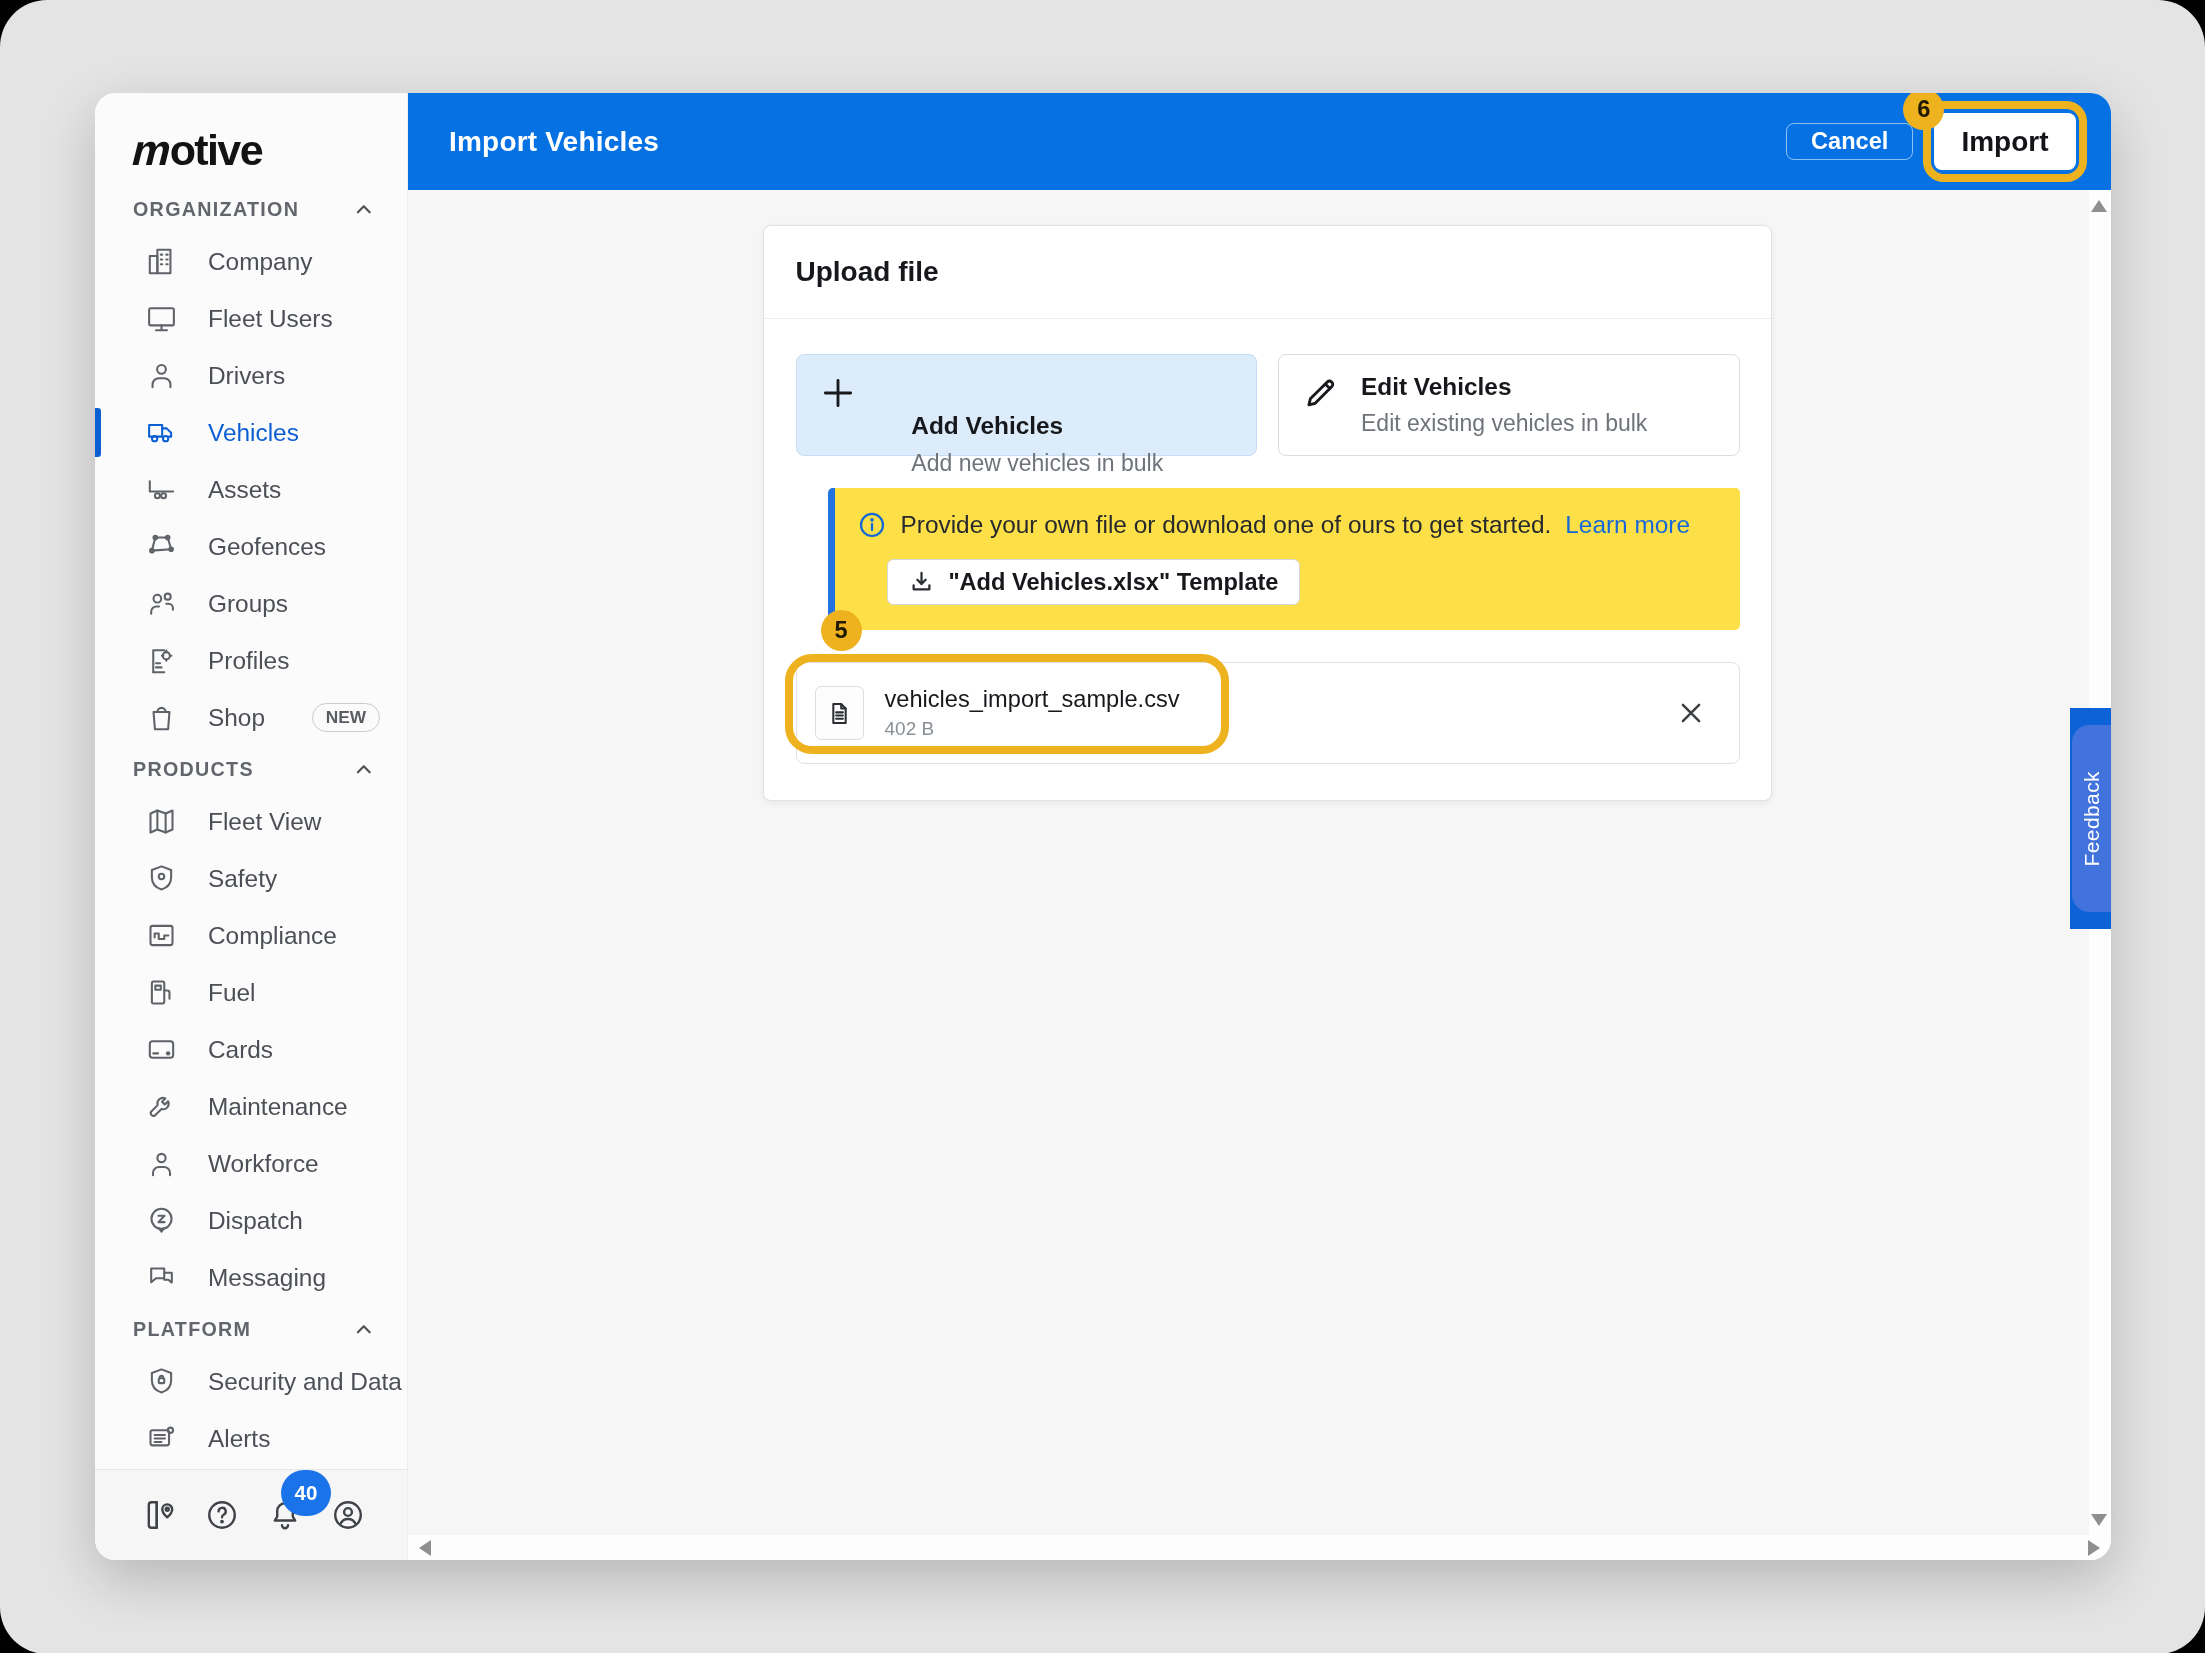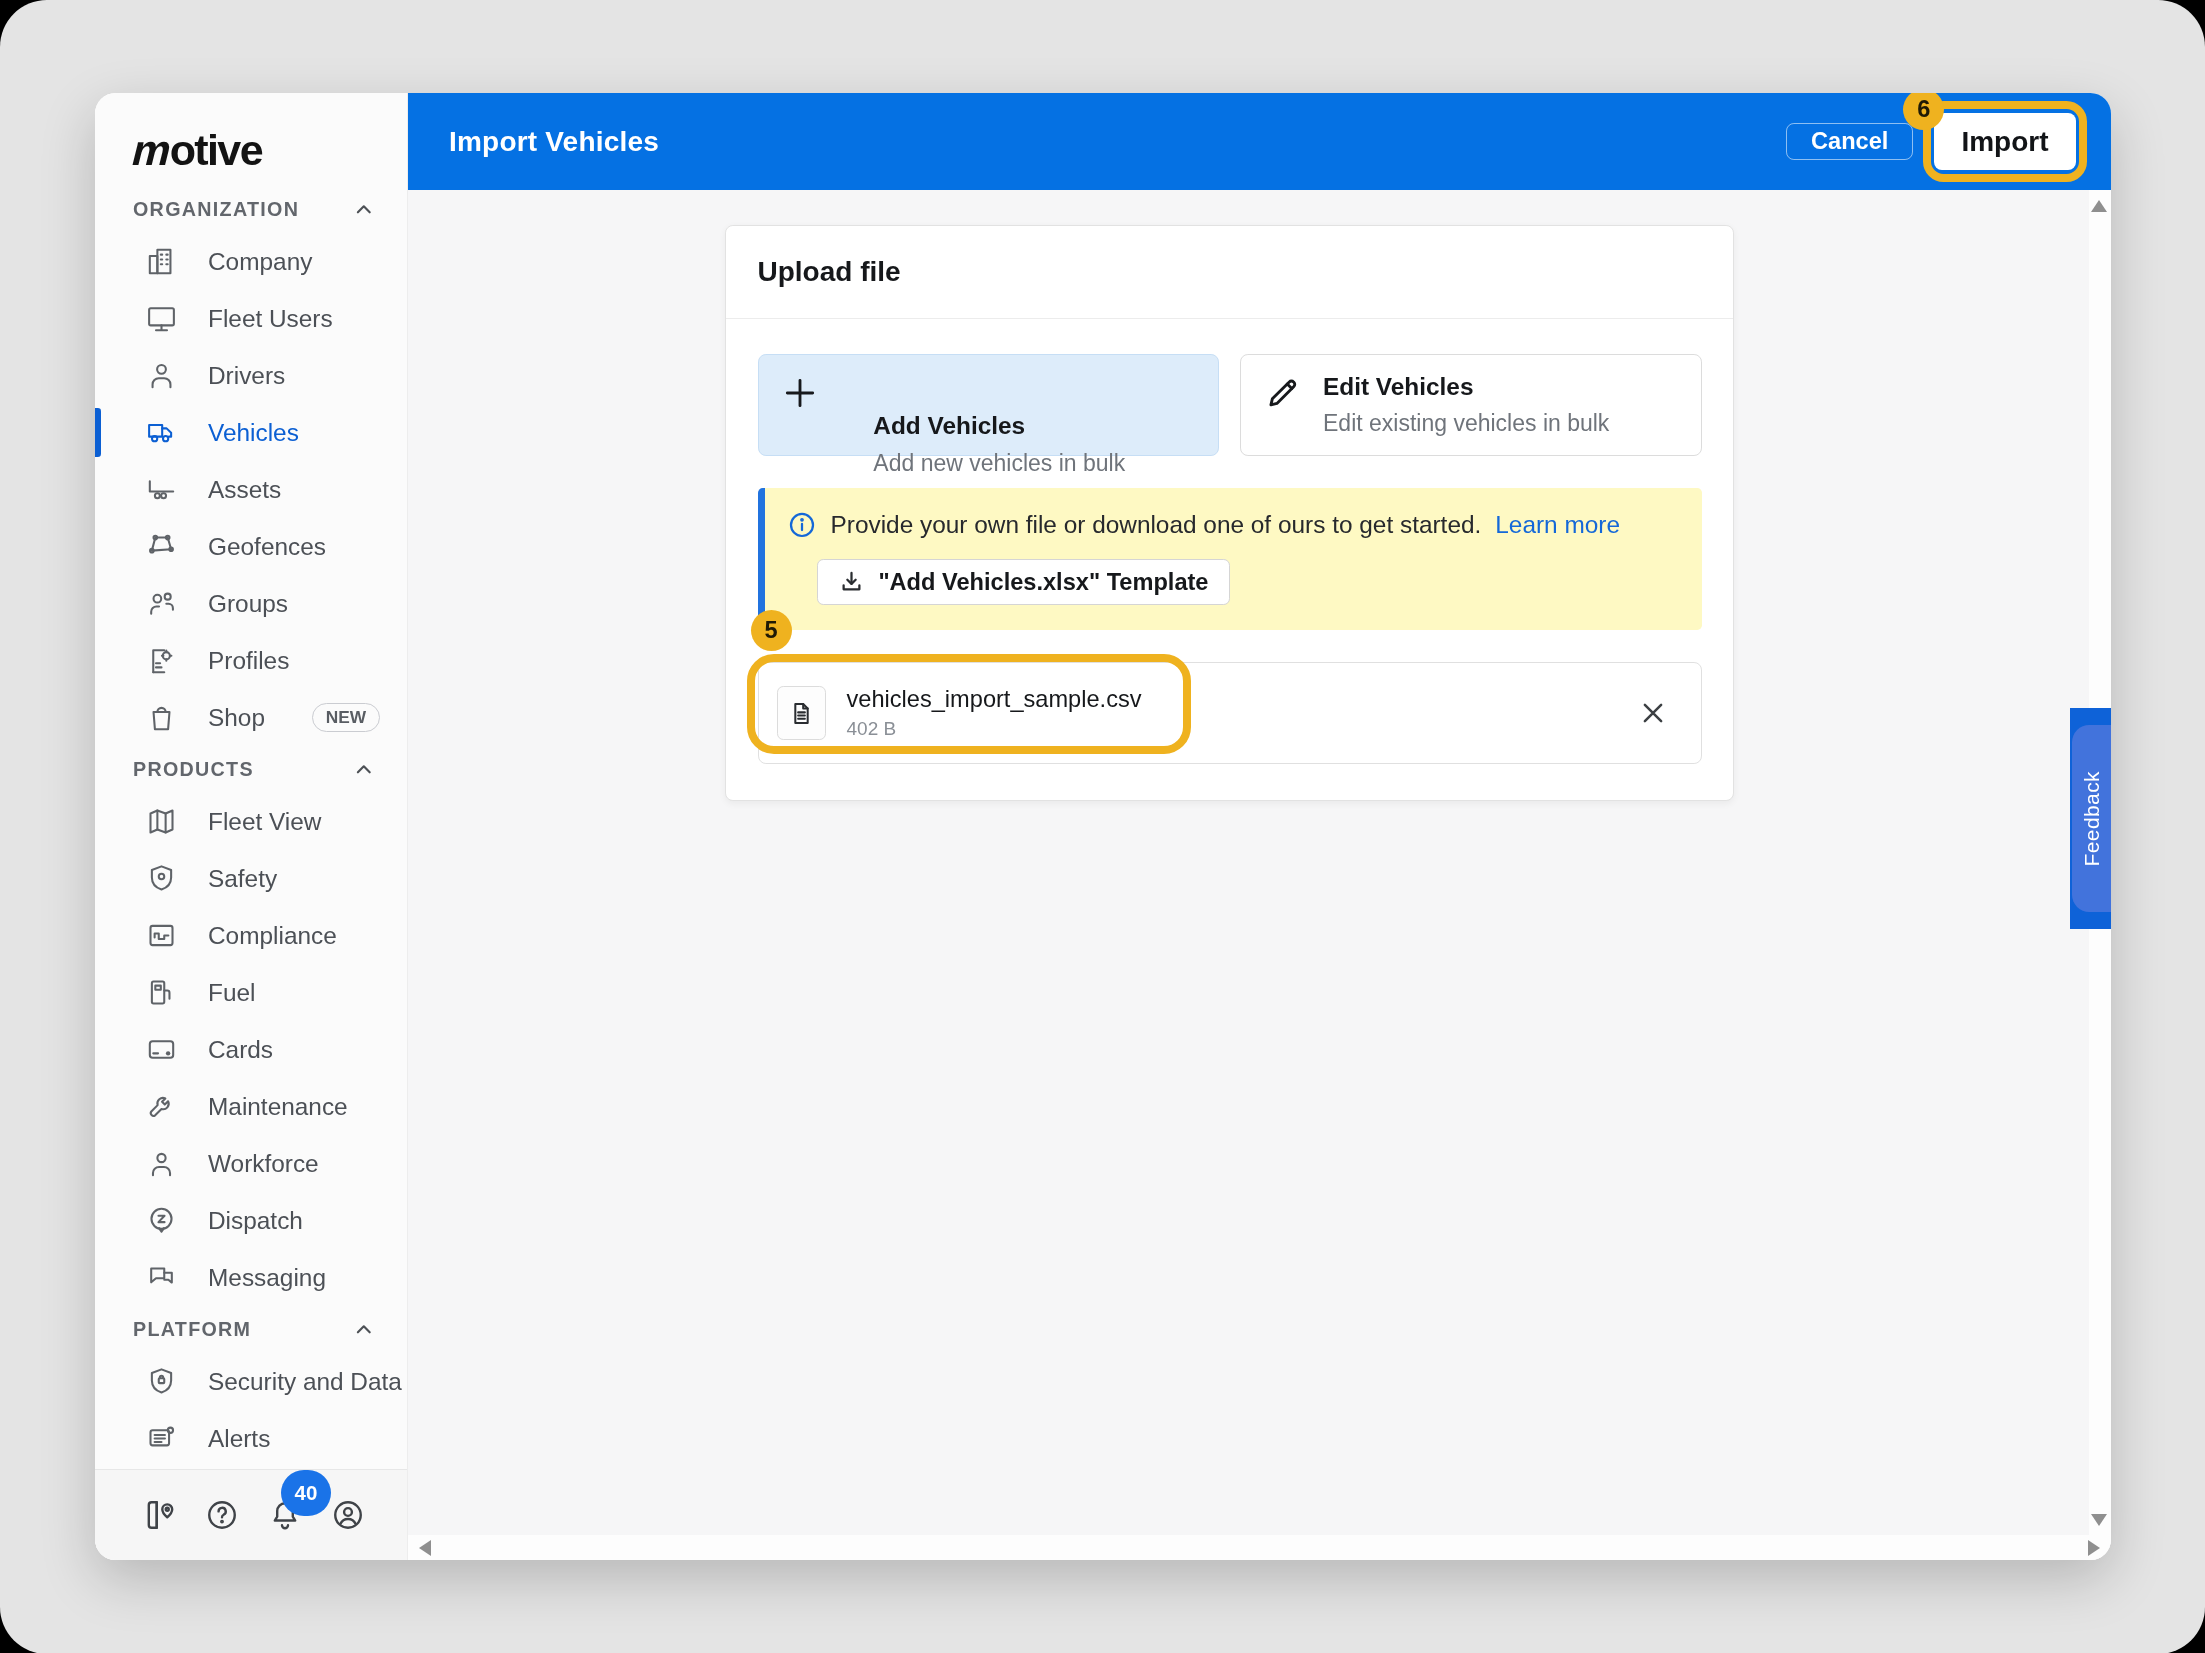--- a/index.html
+++ b/index.html
@@ -68,39 +68,39 @@
             border-right:8.7px solid transparent; }
   .varrow.up { top:9.5px; border-bottom:12.6px solid #8f8f8f; }
   .varrow.down { bottom:9.5px; border-top:12.6px solid #8f8f8f; }
   .hscroll { position:absolute; left:0; right:0; bottom:0; height:25px; background:#fdfdfd;
              display:flex; align-items:center; justify-content:space-between; padding:0 11px; z-index:2; }
   .harrow { width:0; height:0; border-top:8.7px solid transparent; border-bottom:8.7px solid transparent; }
   .harrow.left { border-right:12.6px solid #8f8f8f; }
   .harrow.right { border-left:12.6px solid #8f8f8f; }
 
   
-  .upload-card { position:absolute; left:317px; top:35px; width:1009px; background:#fff;
+  .upload-card { position:absolute; left:355px; top:35px; width:1009px; background:#fff;
                  border:0.8px solid #e2e2e2; border-radius:7.9px; box-shadow:0 2.4px 7.9px rgba(0,0,0,.05); }
   .card-header { height:93px; display:flex; align-items:center; padding:0 31.5px;
                  border-bottom:1.6px solid #ececec; }
   .card-title { font-size:28px; font-weight:700; color:#16181b; }
   .card-body { padding:35px 31.5px 36px; position:relative; }
 
   .options { display:flex; gap:21px; }
   .option-card { flex:1; height:102px; border-radius:7.9px; border:1.6px solid #dcdcdc; background:#fff;
                  display:flex; align-items:center; padding-left:22px; cursor:pointer; }
   .option-card.selected { background:#ddecfa; border-color:#c6def5;flex-direction:column; }
   .option-icon { width:38px; height:38px; color:#17191c; margin-right:22px; align-self:flex-start; margin-top:19px; flex:none; }
   .option-icon svg { width:38px; height:38px; stroke:currentColor; fill:none; stroke-width:1.8; stroke-linecap:round; stroke-linejoin:round; }
   .option-texts { display:flex; flex-direction:column; gap:9.5px; }
   .option-title { font-size:24.4px; font-weight:700; color:#16181b; }
   .option-sub { font-size:23px; color:#6f747b; }
 
-  .banner { margin-top:32px; background:#fef9c3; border-left:7.9px solid #2173df; border-radius:4.7px;
-            padding:22px 23.6px 25px 22px; position:relative; }
+  .banner { margin-top:32px; background:#fde047; border-left:7.9px solid #2173df; border-radius:4.7px;
+            padding:22px 23.6px 25px 22px; position:relative;margin-left:32px; }
   .banner-row { display:flex; align-items:center; gap:14px; font-size:24.4px; color:#27292d; }
   .info-icon { width:30px; height:30px; color:#1468d8; flex:none; }
   .info-icon svg { width:30px; height:30px; stroke:currentColor; fill:none; stroke-width:1.8; stroke-linecap:round; stroke-linejoin:round; }
   .link { color:#1468d8; cursor:pointer; text-decoration:none; }
   .template-btn { margin-top:19px; margin-left:30px; display:inline-flex; align-items:center; gap:13.4px;
                   background:#fff; border:1.6px solid #d5d5d5; border-radius:6.3px; height:46px; padding:0 20.5px;
                   font-size:23.6px; font-weight:700; color:#16181b; cursor:pointer; font-family:inherit; }
   .dl-icon { width:27px; height:27px; color:#2a2d31; }
   .dl-icon svg { width:27px; height:27px; stroke:currentColor; fill:none; stroke-width:2; stroke-linecap:round; stroke-linejoin:round; }
   .badge-5 { position:absolute; left:-14px; bottom:-20.5px; }

